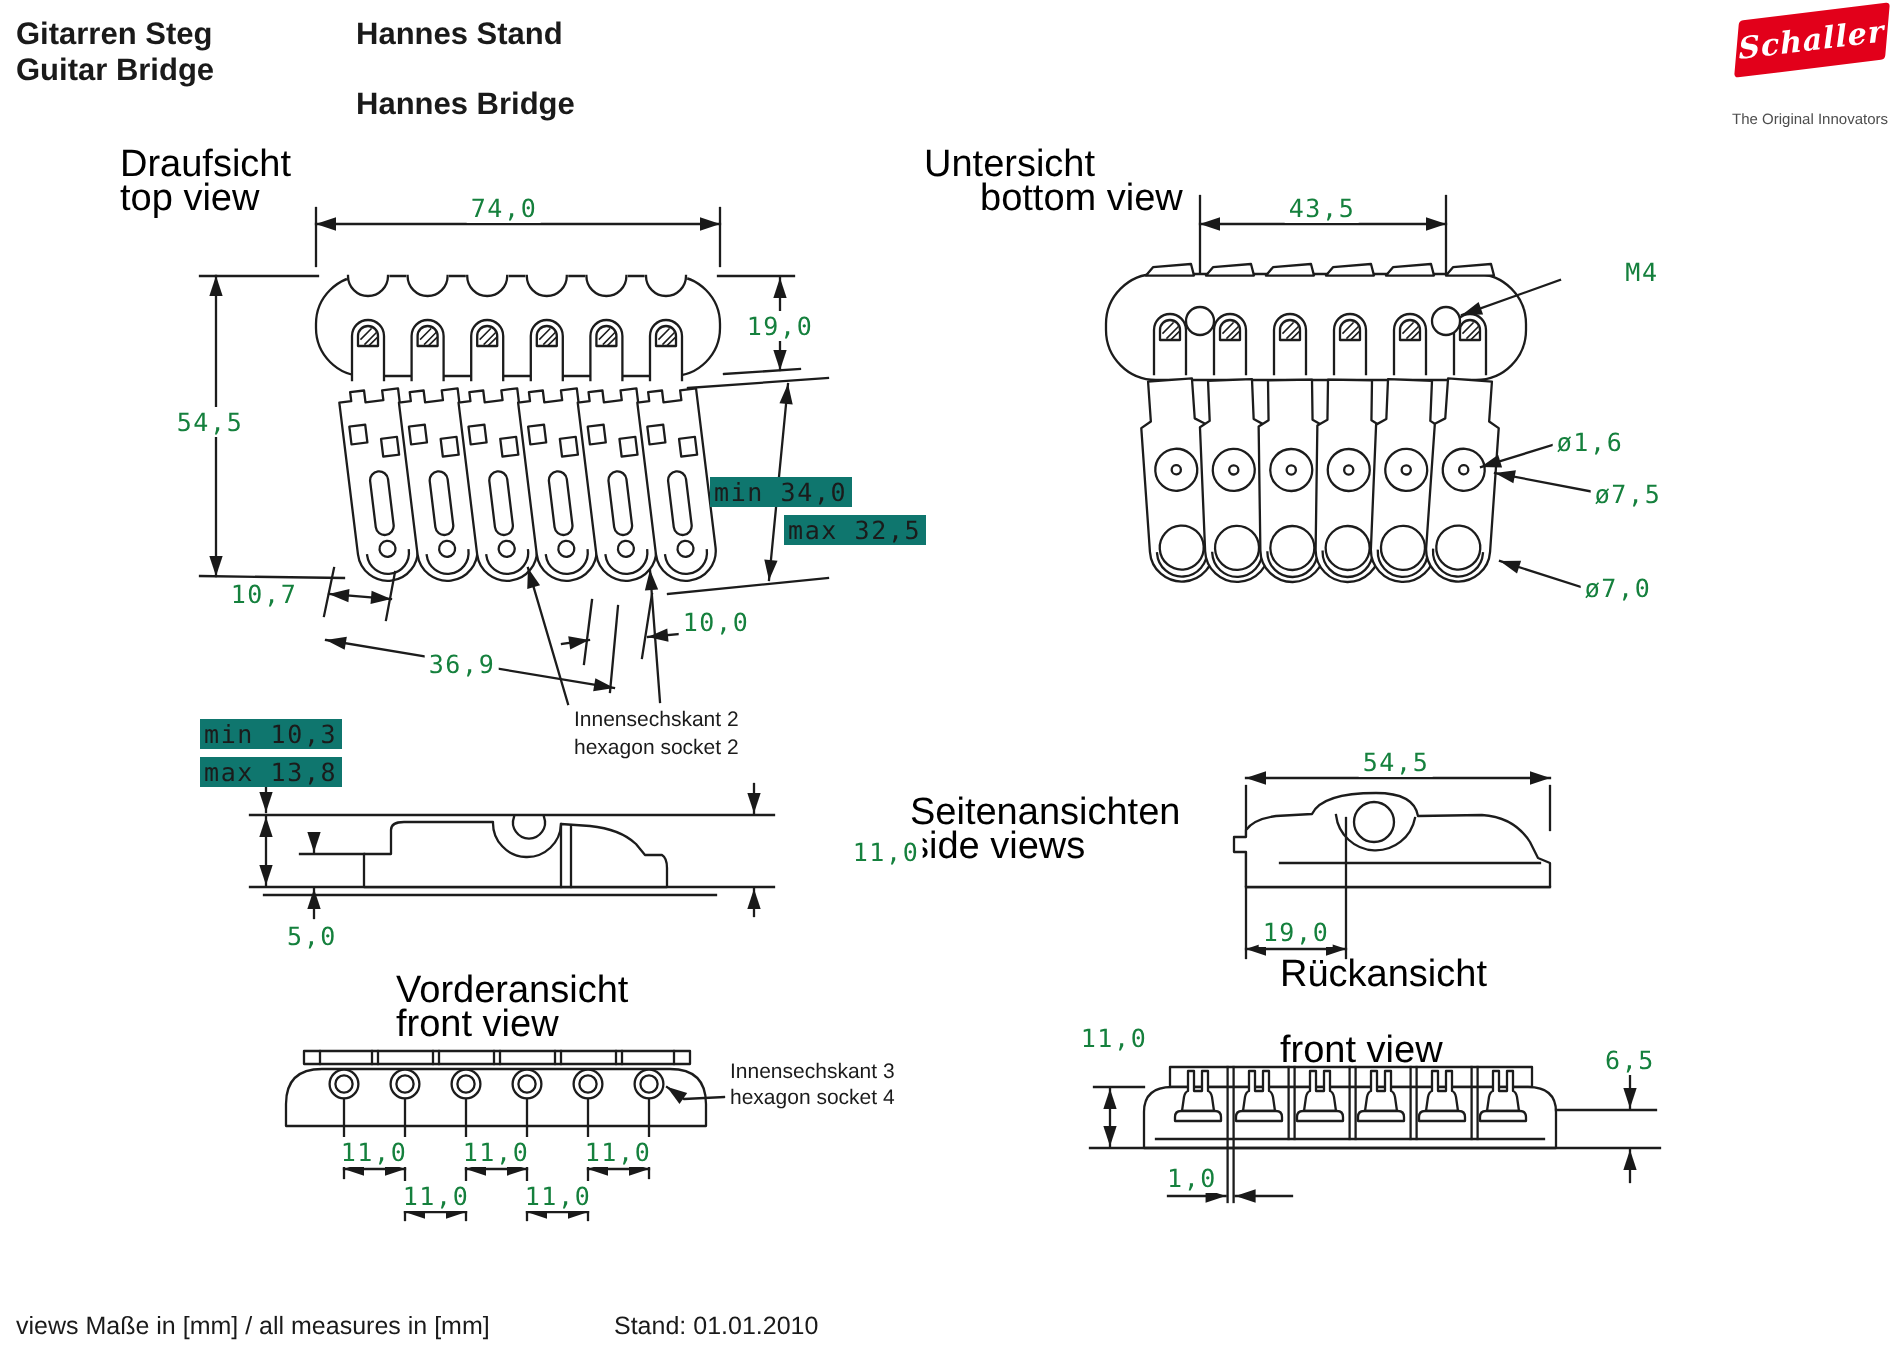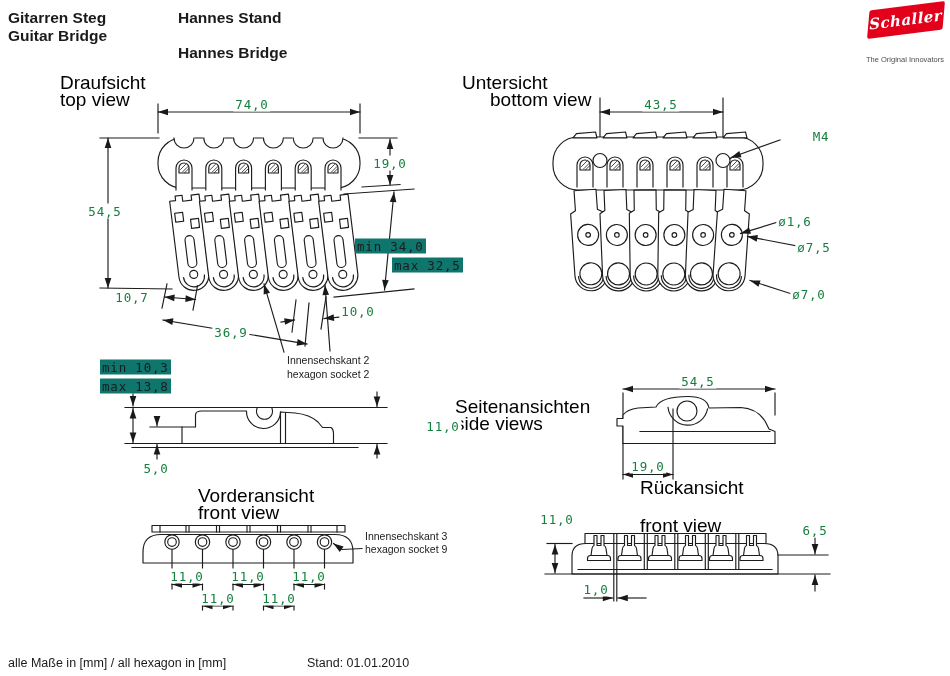--- a/index.html
+++ b/index.html
@@ -303,20 +303,20 @@
 <span class="dim" style="left:156px;top:468px">5,0</span>
 <span class="dim" style="left:698px;top:381px">54,5</span>
 <span class="dim" style="left:648px;top:466px">19,0</span>
 
 <span class="dim" style="left:187px;top:576px">11,0</span>
 <span class="dim" style="left:248px;top:576px">11,0</span>
 <span class="dim" style="left:309px;top:576px">11,0</span>
 <span class="dim" style="left:218px;top:598px">11,0</span>
 <span class="dim" style="left:279px;top:598px">11,0</span>
 <span class="note" style="left:365px;top:530px">Innensechskant 3</span>
-<span class="note" style="left:365px;top:543px">hexagon socket 9</span>
+<span class="note" style="left:365px;top:543px">hexagon socket 4</span>
 
 <span class="dim" style="left:557px;top:519px">11,0</span>
 <span class="dim" style="left:815px;top:530px">6,5</span>
 <span class="dim" style="left:596px;top:589px">1,0</span>
 
-<span class="ft" style="left:8px;top:656px">alle Maße in [mm] / all hexagon in [mm]</span>
+<span class="ft" style="left:8px;top:656px">views Maße in [mm] / all measures in [mm]</span>
 <span class="ft" style="left:307px;top:656px">Stand: 01.01.2010</span>
 
 </body></html>

